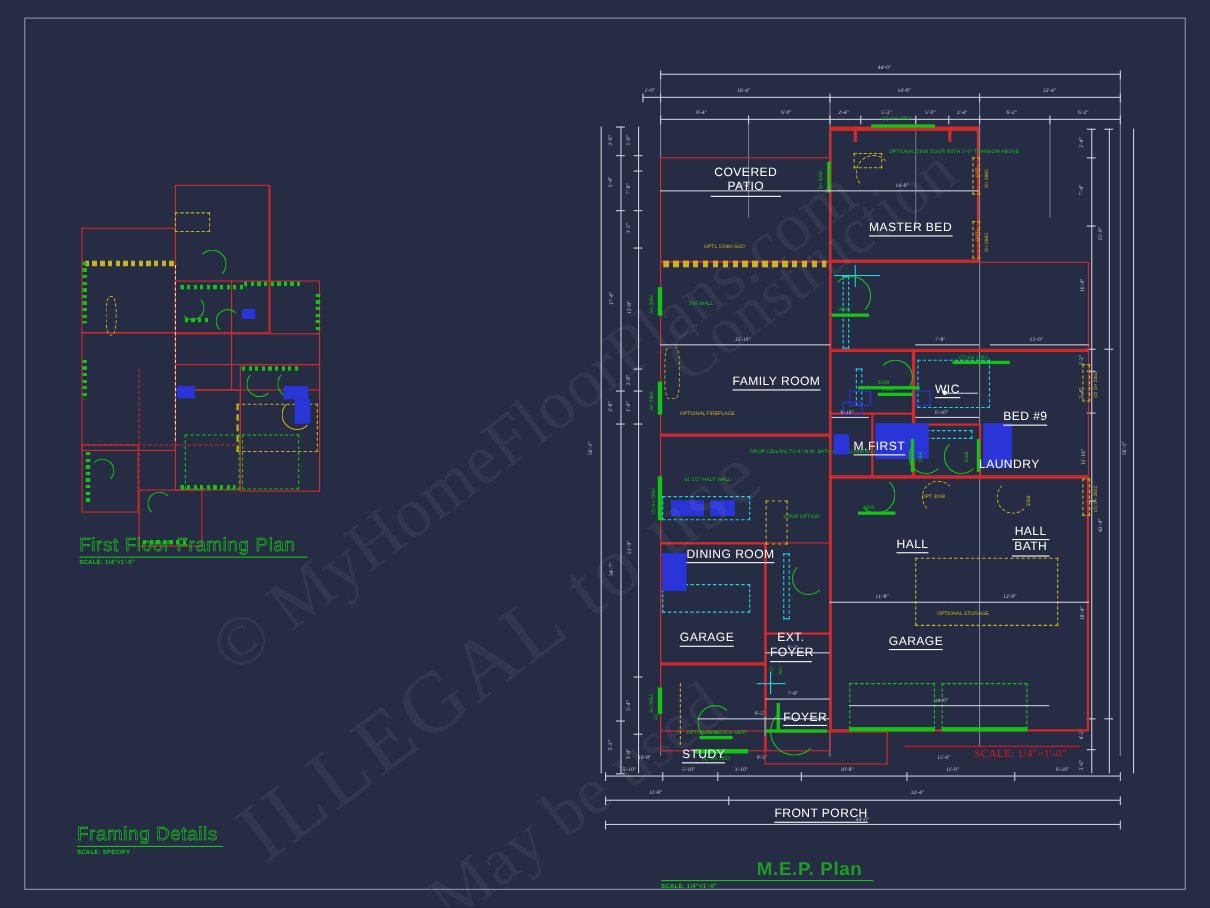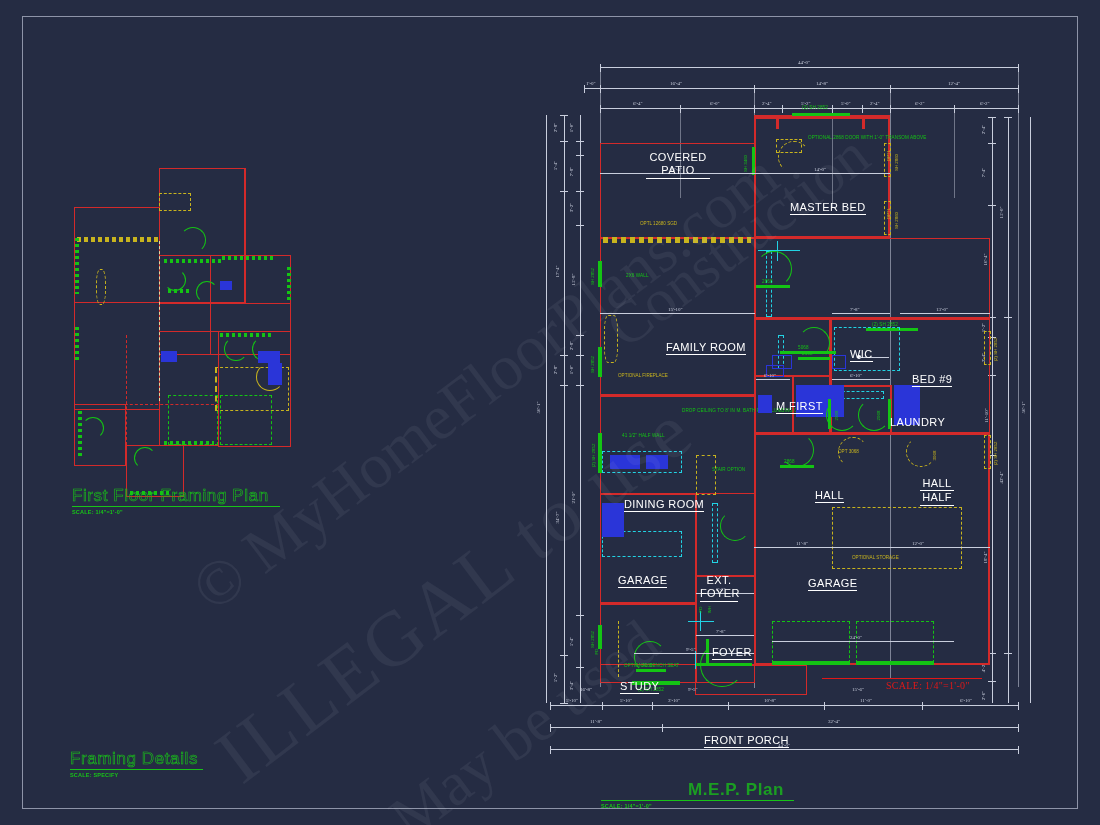--- a/index.html
+++ b/index.html
@@ -604,21 +604,21 @@
     </div>
     <div class="room" style="left:250px;top:146px;">MASTER BED</div>
     <div class="room" style="left:126px;top:286px;">FAMILY ROOM</div>
     <div class="room" style="left:310px;top:293px;">WIC</div>
     <div class="room" style="left:236px;top:345px;">M.FIRST</div>
     <div class="room" style="left:372px;top:318px;">BED #9</div>
     <div class="room" style="left:350px;top:361px;border-bottom:none;">LAUNDRY</div>
     <div class="room" style="left:275px;top:434px;">HALL</div>
     <div class="room two" style="left:380px;top:422px;width:34px;">
       <span>HALL</span>
-      <span>HALF</span>
+      <span>BATH</span>
     </div>
     <div class="room" style="left:84px;top:443px;">DINING ROOM</div>
     <div class="room" style="left:78px;top:519px;">GARAGE</div>
     <div class="room two" style="left:160px;top:519px;width:38px;">
       <span style="border-bottom:none;">EXT.</span>
       <span>FOYER</span>
     </div>
     <div class="room" style="left:172px;top:591px;">FOYER</div>
     <div class="room" style="left:80px;top:625px;">STUDY</div>
     <div class="room" style="left:268px;top:522px;">GARAGE</div>

